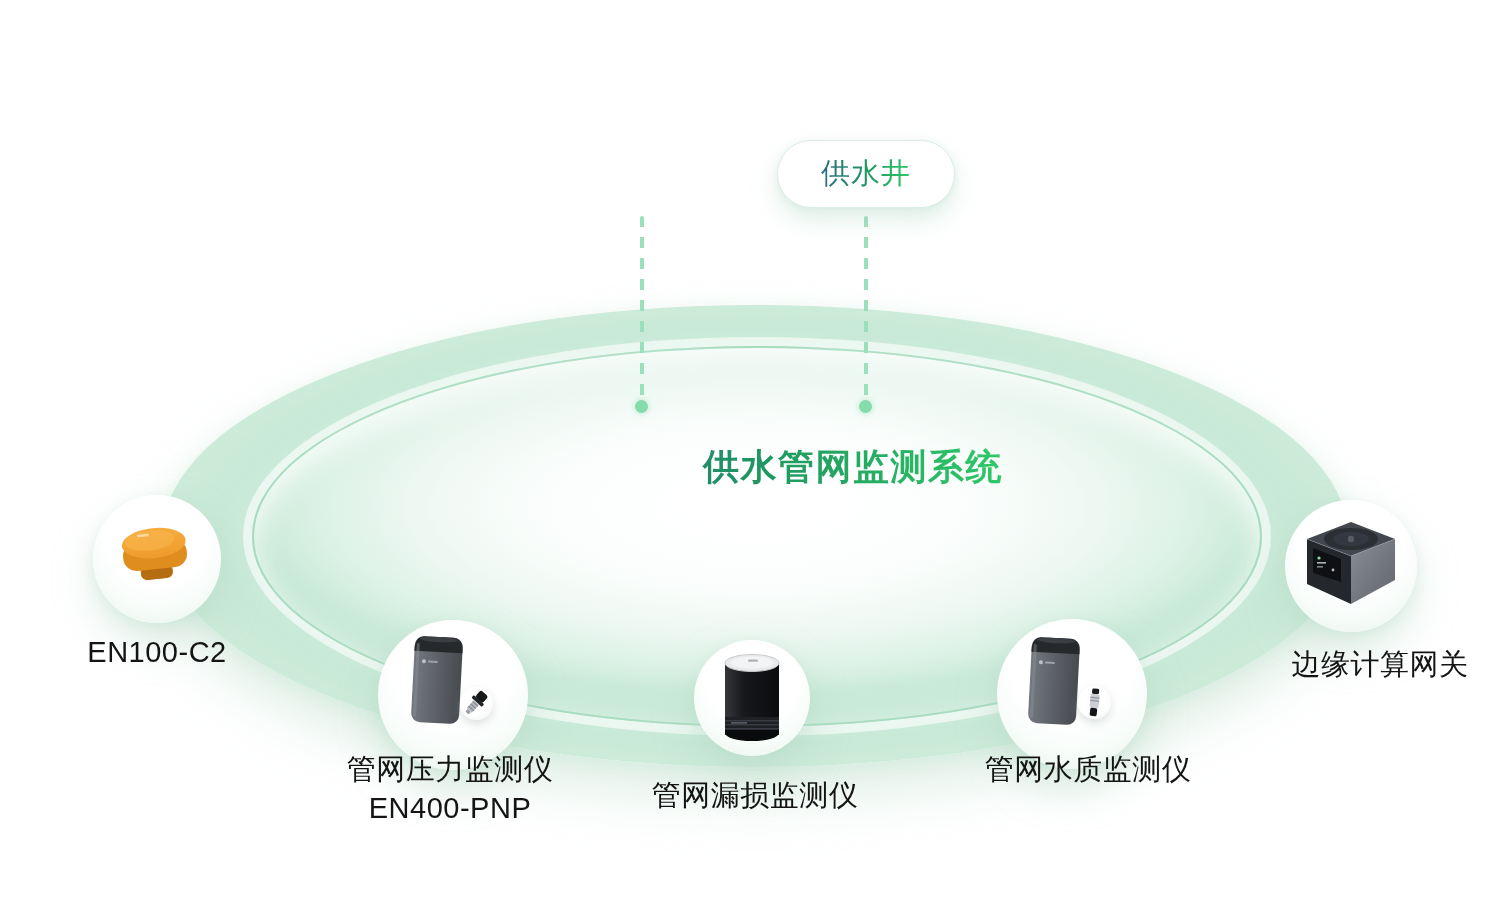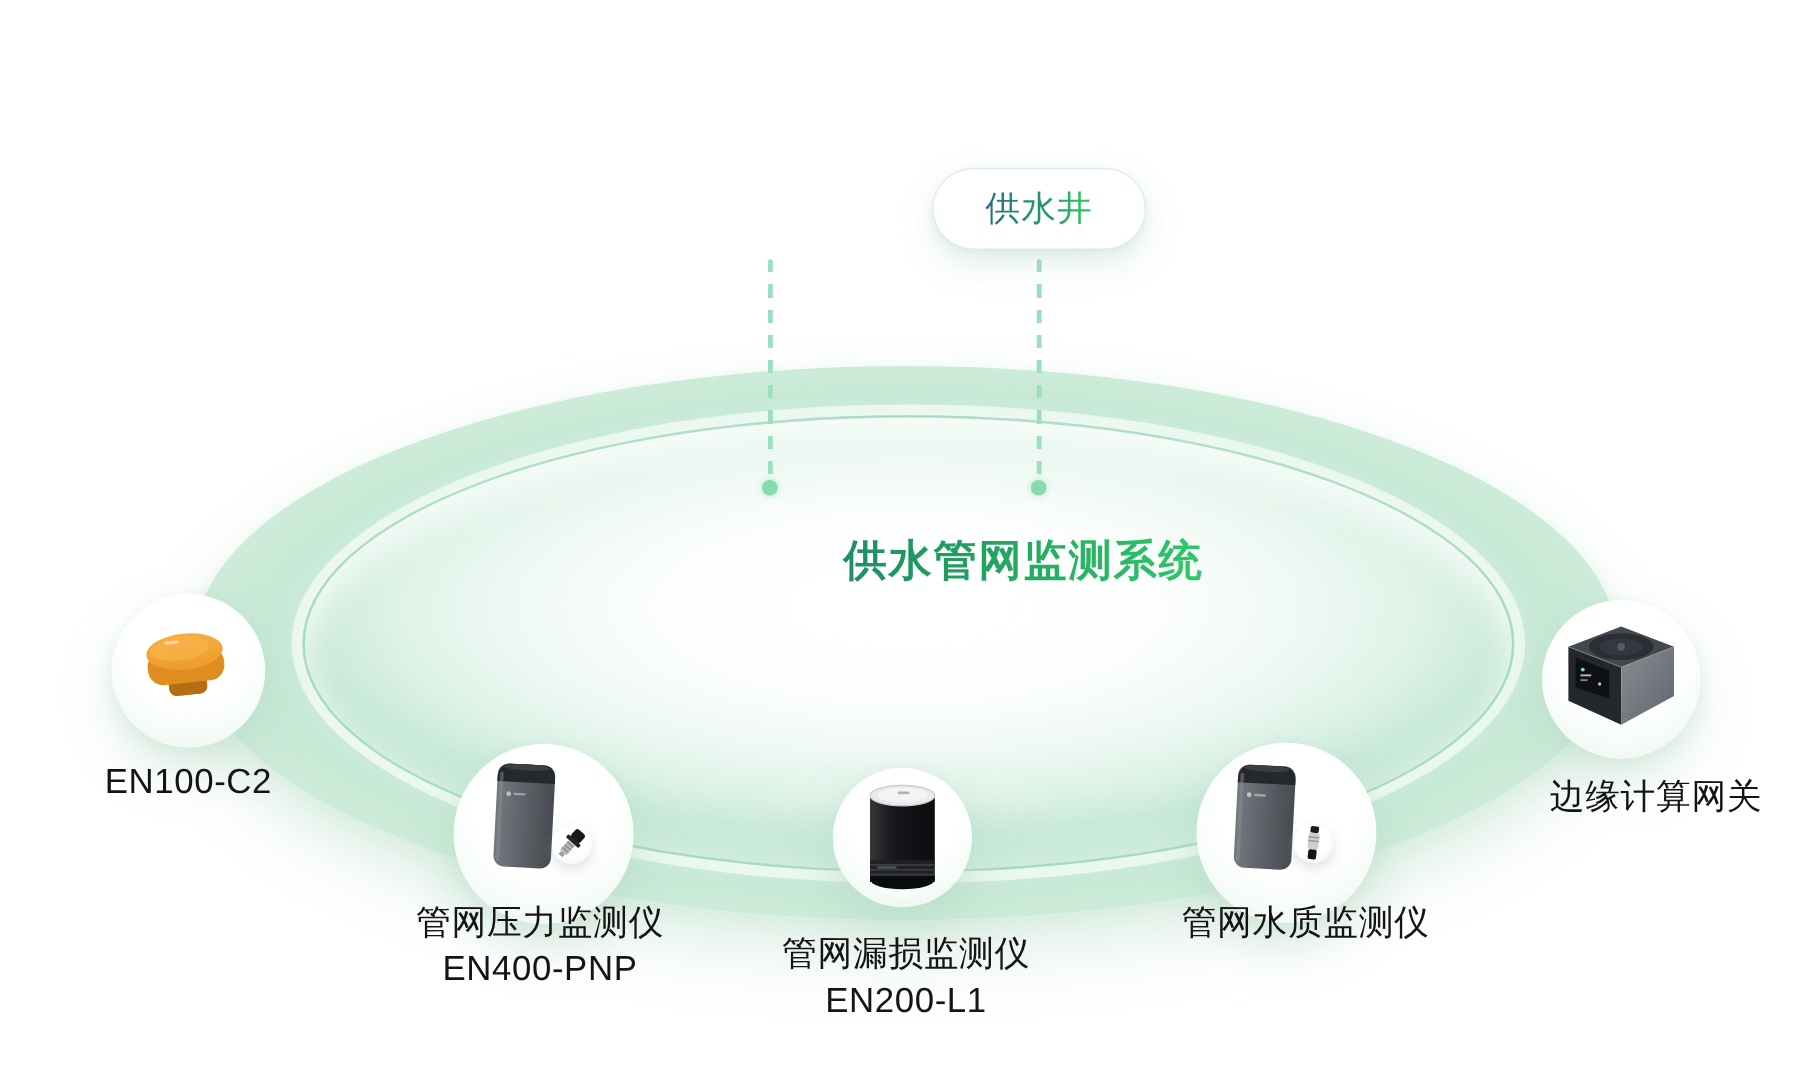--- a/index.html
+++ b/index.html
@@ -180,21 +180,20 @@
         <rect x="4" y="77" width="54" height="1.6" fill="#383b41"></rect>
         <rect x="10" y="71" width="16" height="1.8" fill="#6a6e75" opacity=".7"></rect>
         <path d="M4 82 a27 8 0 0 0 54 0 v-3 H4 Z" fill="#0a0b0d"></path>
         <ellipse cx="31" cy="12" rx="27" ry="8.5" fill="#e9eaec" stroke="#c8cace" stroke-width="1"></ellipse>
         <ellipse cx="31" cy="11.4" rx="21" ry="6" fill="#f3f4f5"></ellipse>
         <rect x="27" y="8.6" width="10" height="2.2" rx="1.1" fill="#aeb2b7"></rect>
       </svg>
     </div>
     <div class="dev-label" style="left:615px;top:776px;">
       <div>管网漏损监测仪</div>
-      <div class="model">EN200-L1</div>
     </div>
   </div>
 
   <div class="device">
     <div class="bubble" style="left:997px;top:619px;width:150px;height:150px;">
       <svg style="left:28px;top:14px;" width="58" height="95" viewBox="0 0 58 95">
         <defs>
           <linearGradient id="gBox2" x1="0" y1="0" x2="1" y2="0">
             <stop offset="0" stop-color="#74797f"></stop>
               <stop offset=".55" stop-color="#5b5f65"></stop>

